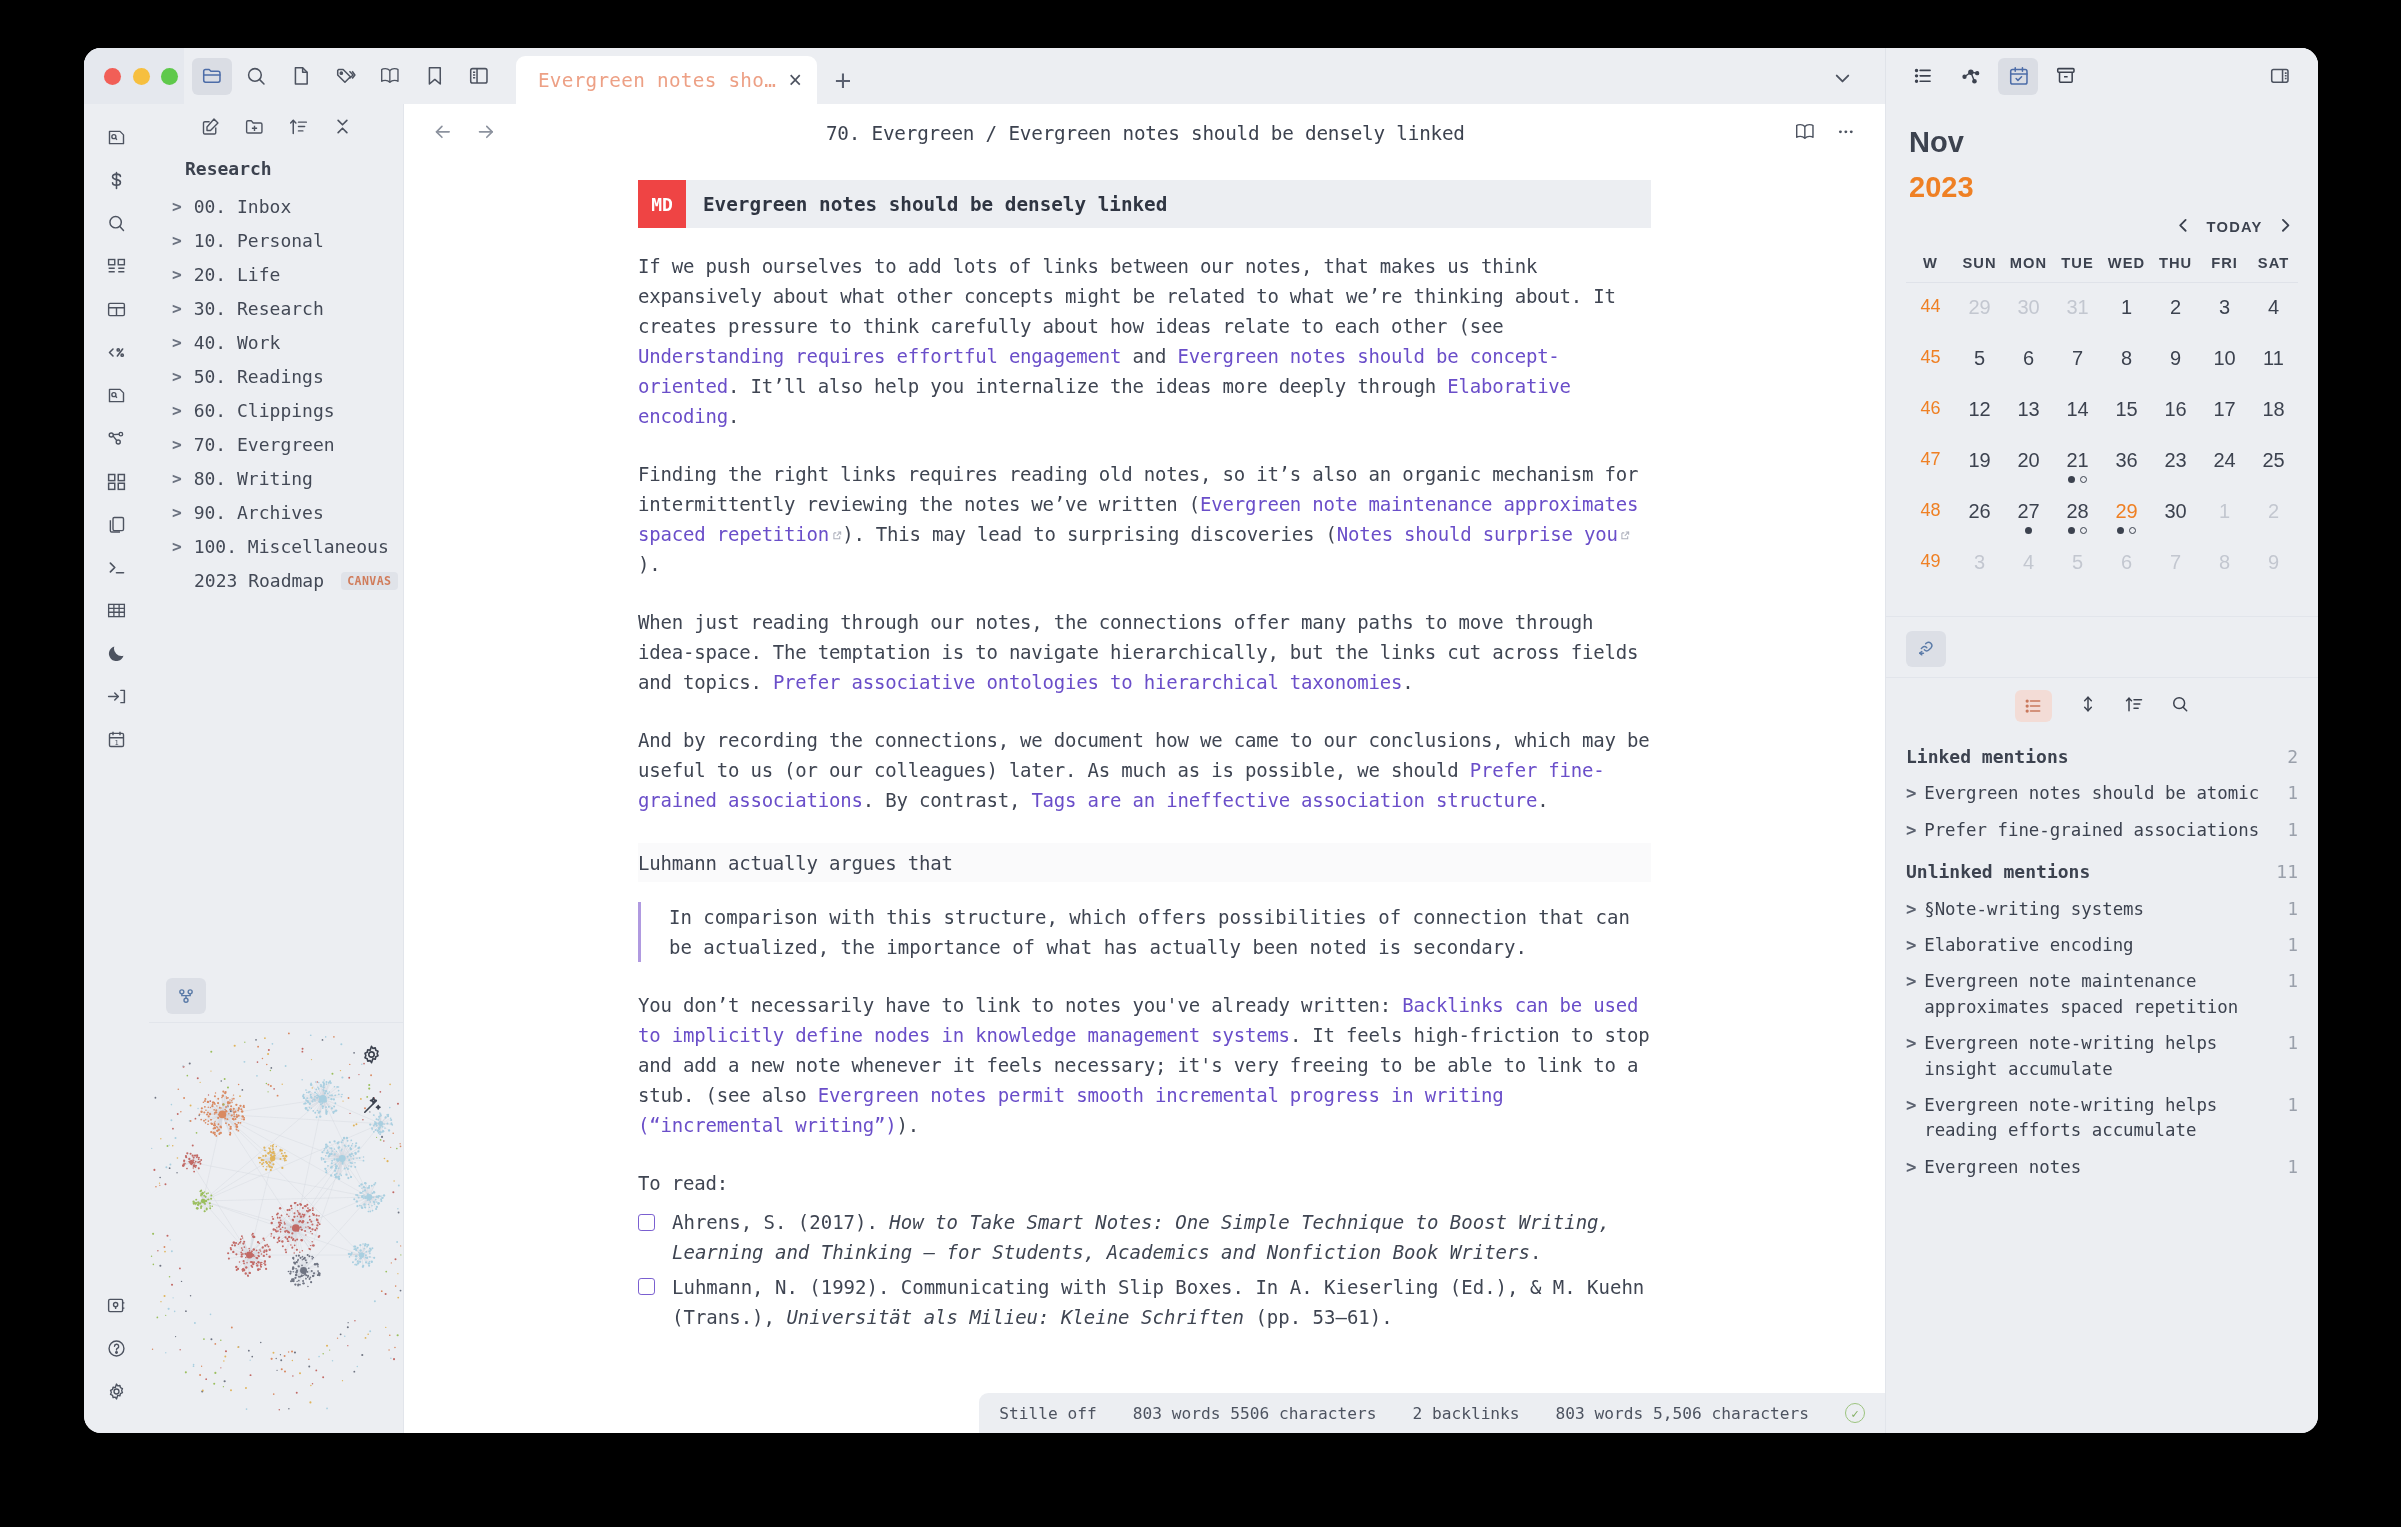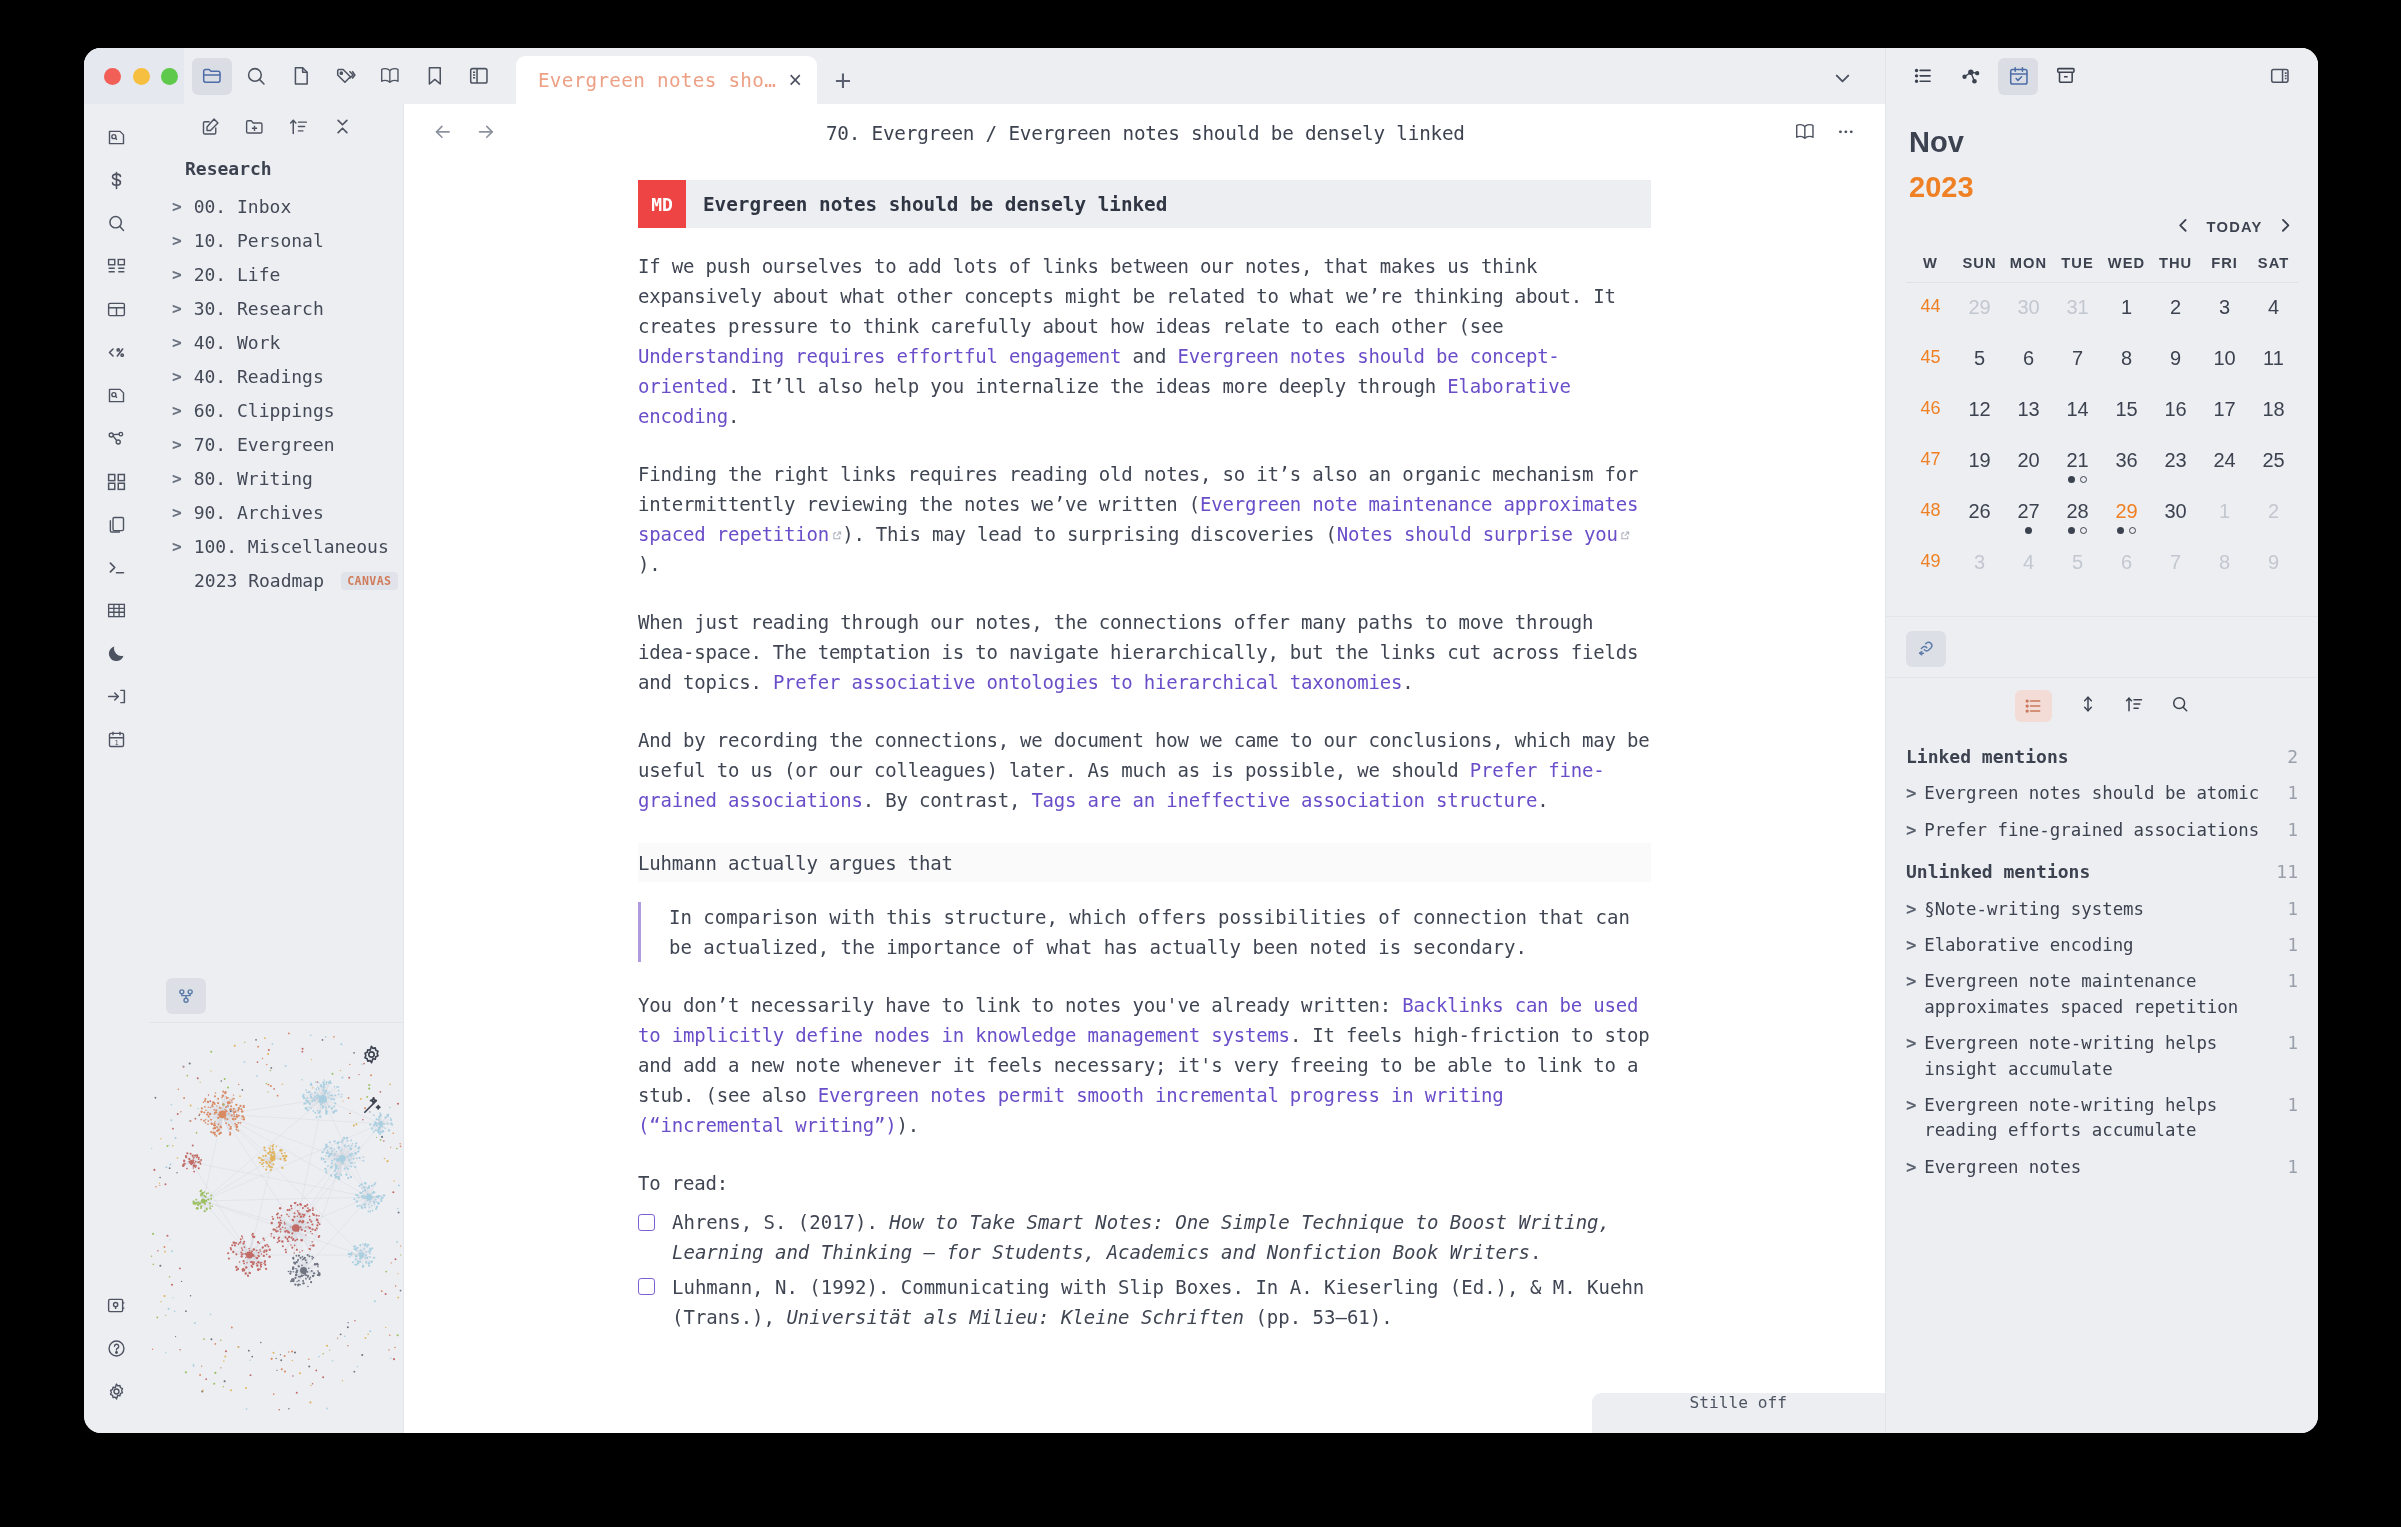--- a/index.html
+++ b/index.html
@@ -305,21 +305,20 @@
     height: 40px;
     display: flex; align-items: center;
     gap: 36px;
     padding: 0 20px;
     background: #eceef2;
     border-radius: 9.3px 0 0 0;
     font-family: "DejaVu Sans Mono", monospace;
     font-size: 16.2px;
     color: #4d5360;
     white-space: nowrap;
-    flex-direction: column;
   }
   .status-check {
     width: 20px; height: 20px; border-radius: 50%;
     border: 1.5px solid #9cc47f;
     display:flex;align-items:center;justify-content:center;
     color: #7fae5f; font-size: 12.4px;
   }
 
   
   .rightbar {
@@ -713,21 +712,21 @@
           <div class="folder-row">
               <span class="chev">&gt;</span>
               <span>30. Research</span>
             </div>
           <div class="folder-row">
               <span class="chev">&gt;</span>
               <span>40. Work</span>
             </div>
           <div class="folder-row">
               <span class="chev">&gt;</span>
-              <span>40. Readings</span>
+              <span>50. Readings</span>
             </div>
           <div class="folder-row">
               <span class="chev">&gt;</span>
               <span>60. Clippings</span>
             </div>
           <div class="folder-row">
               <span class="chev">&gt;</span>
               <span>70. Evergreen</span>
             </div>
           <div class="folder-row">

